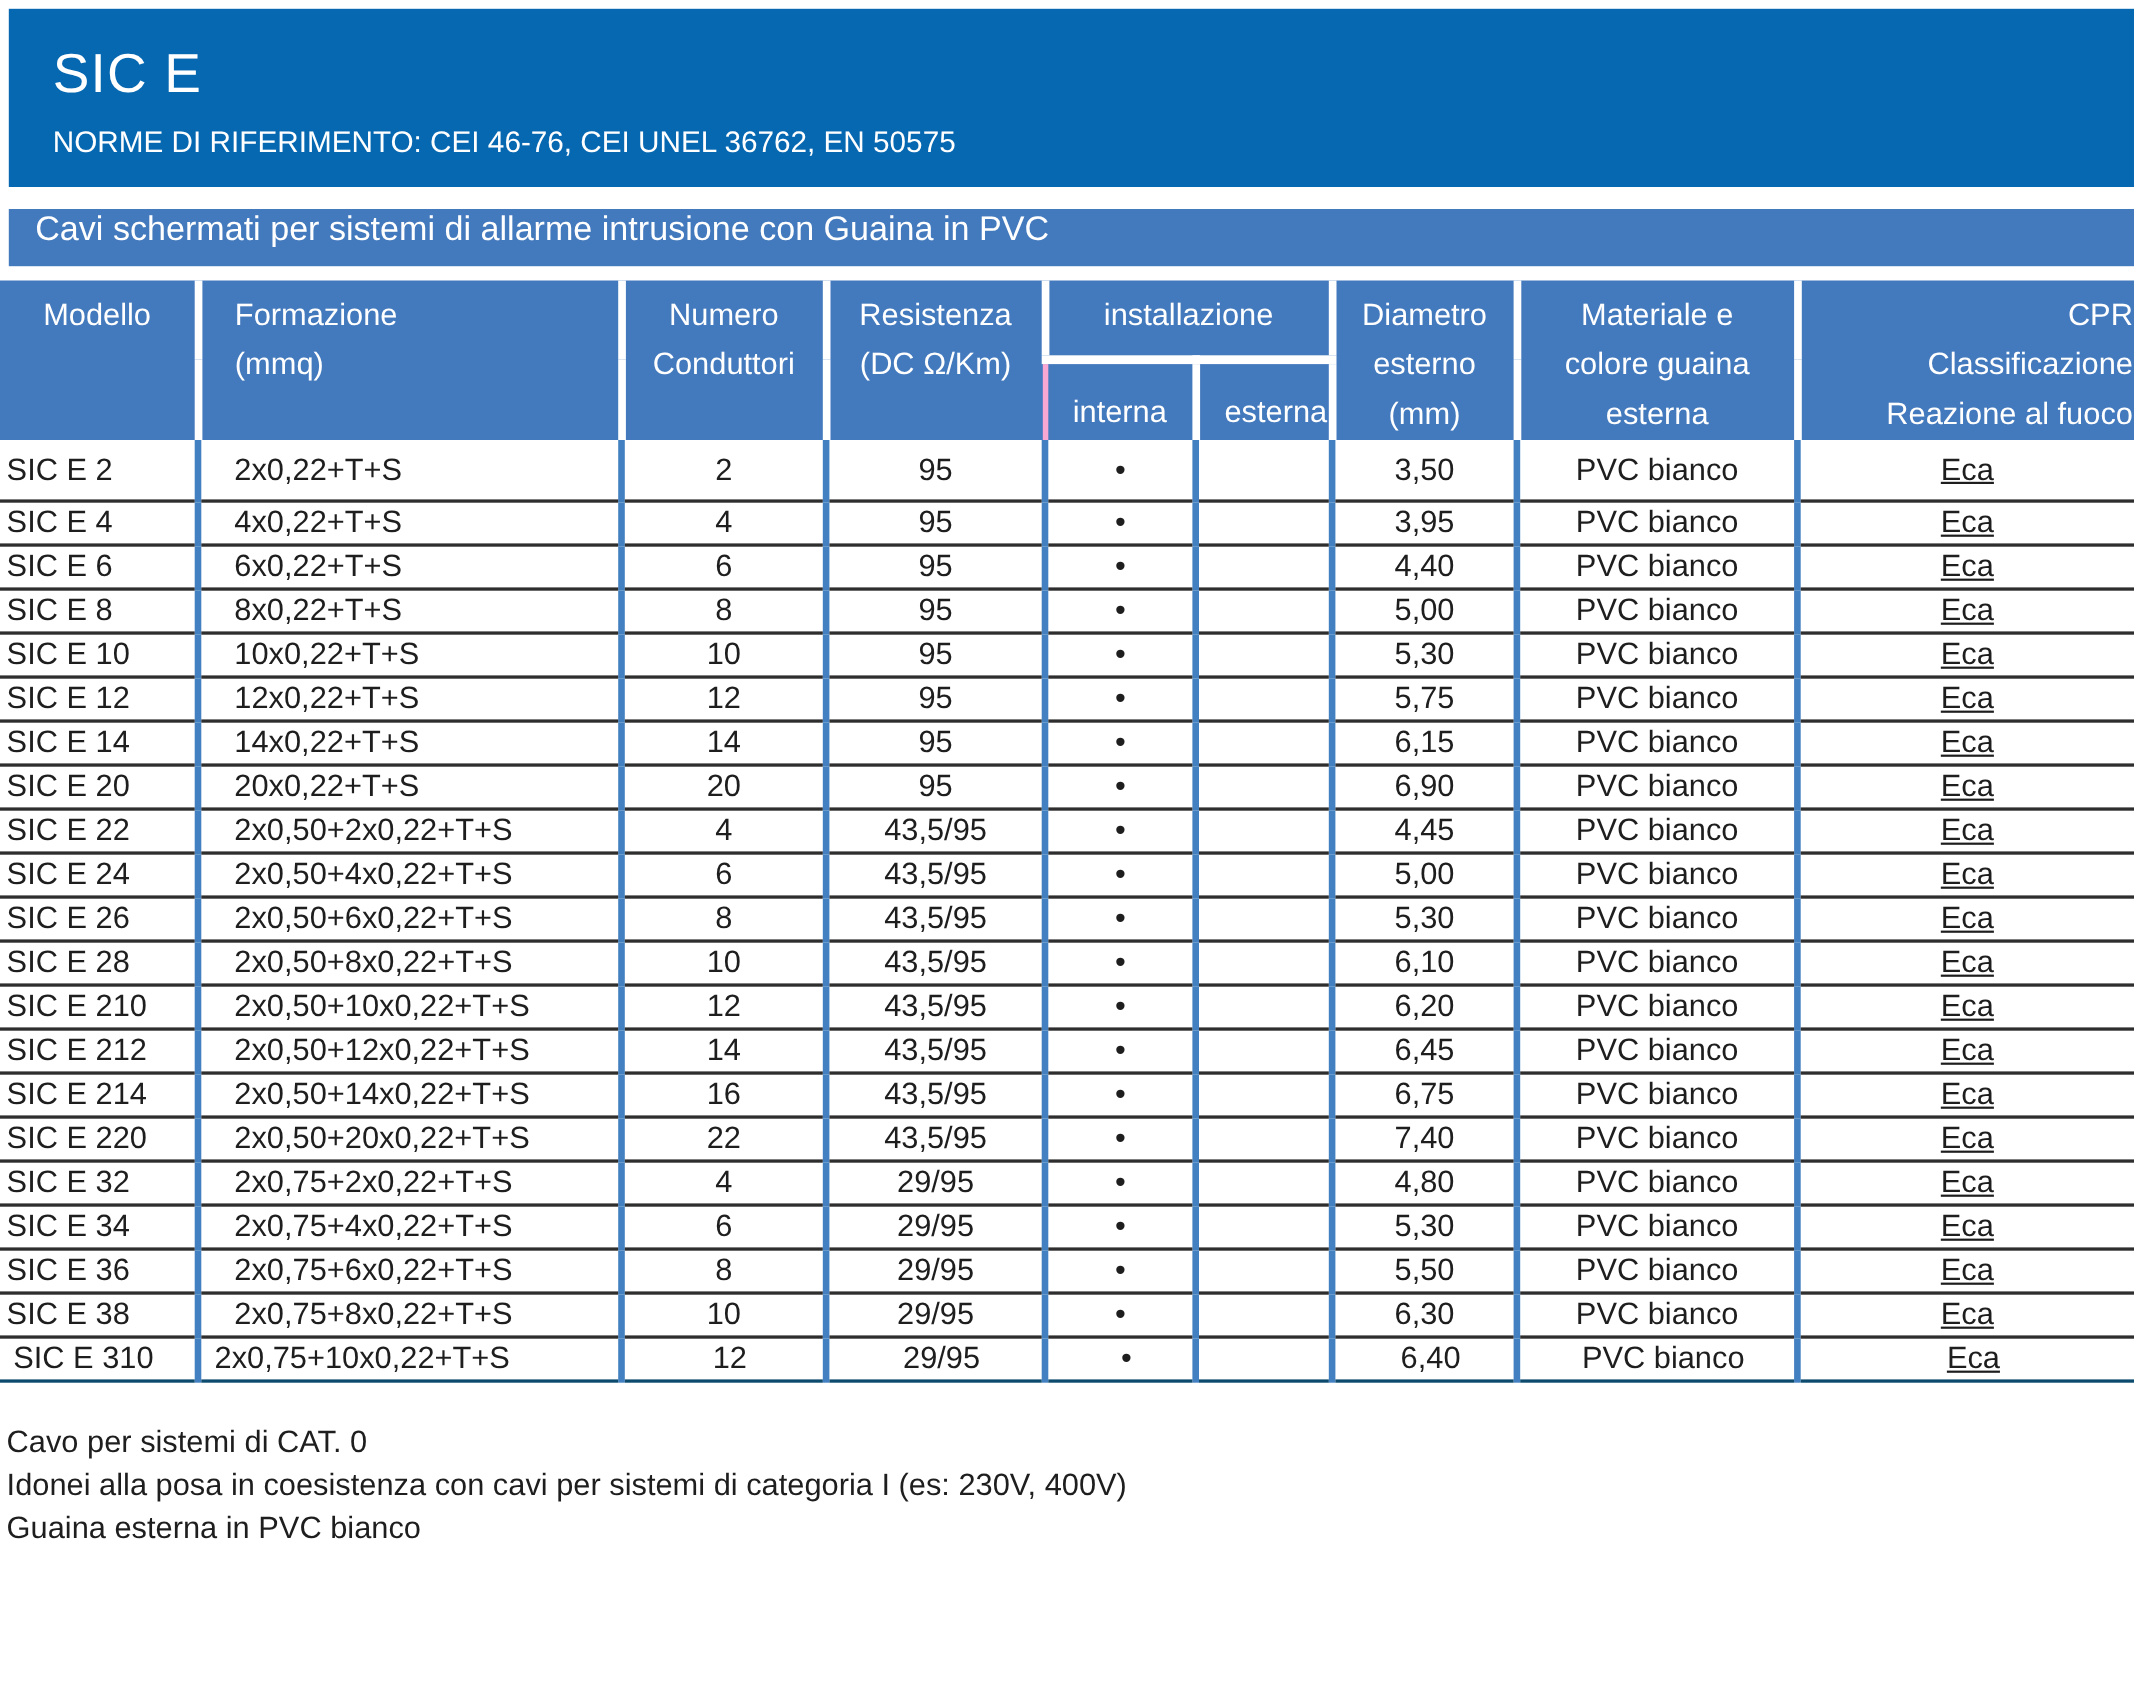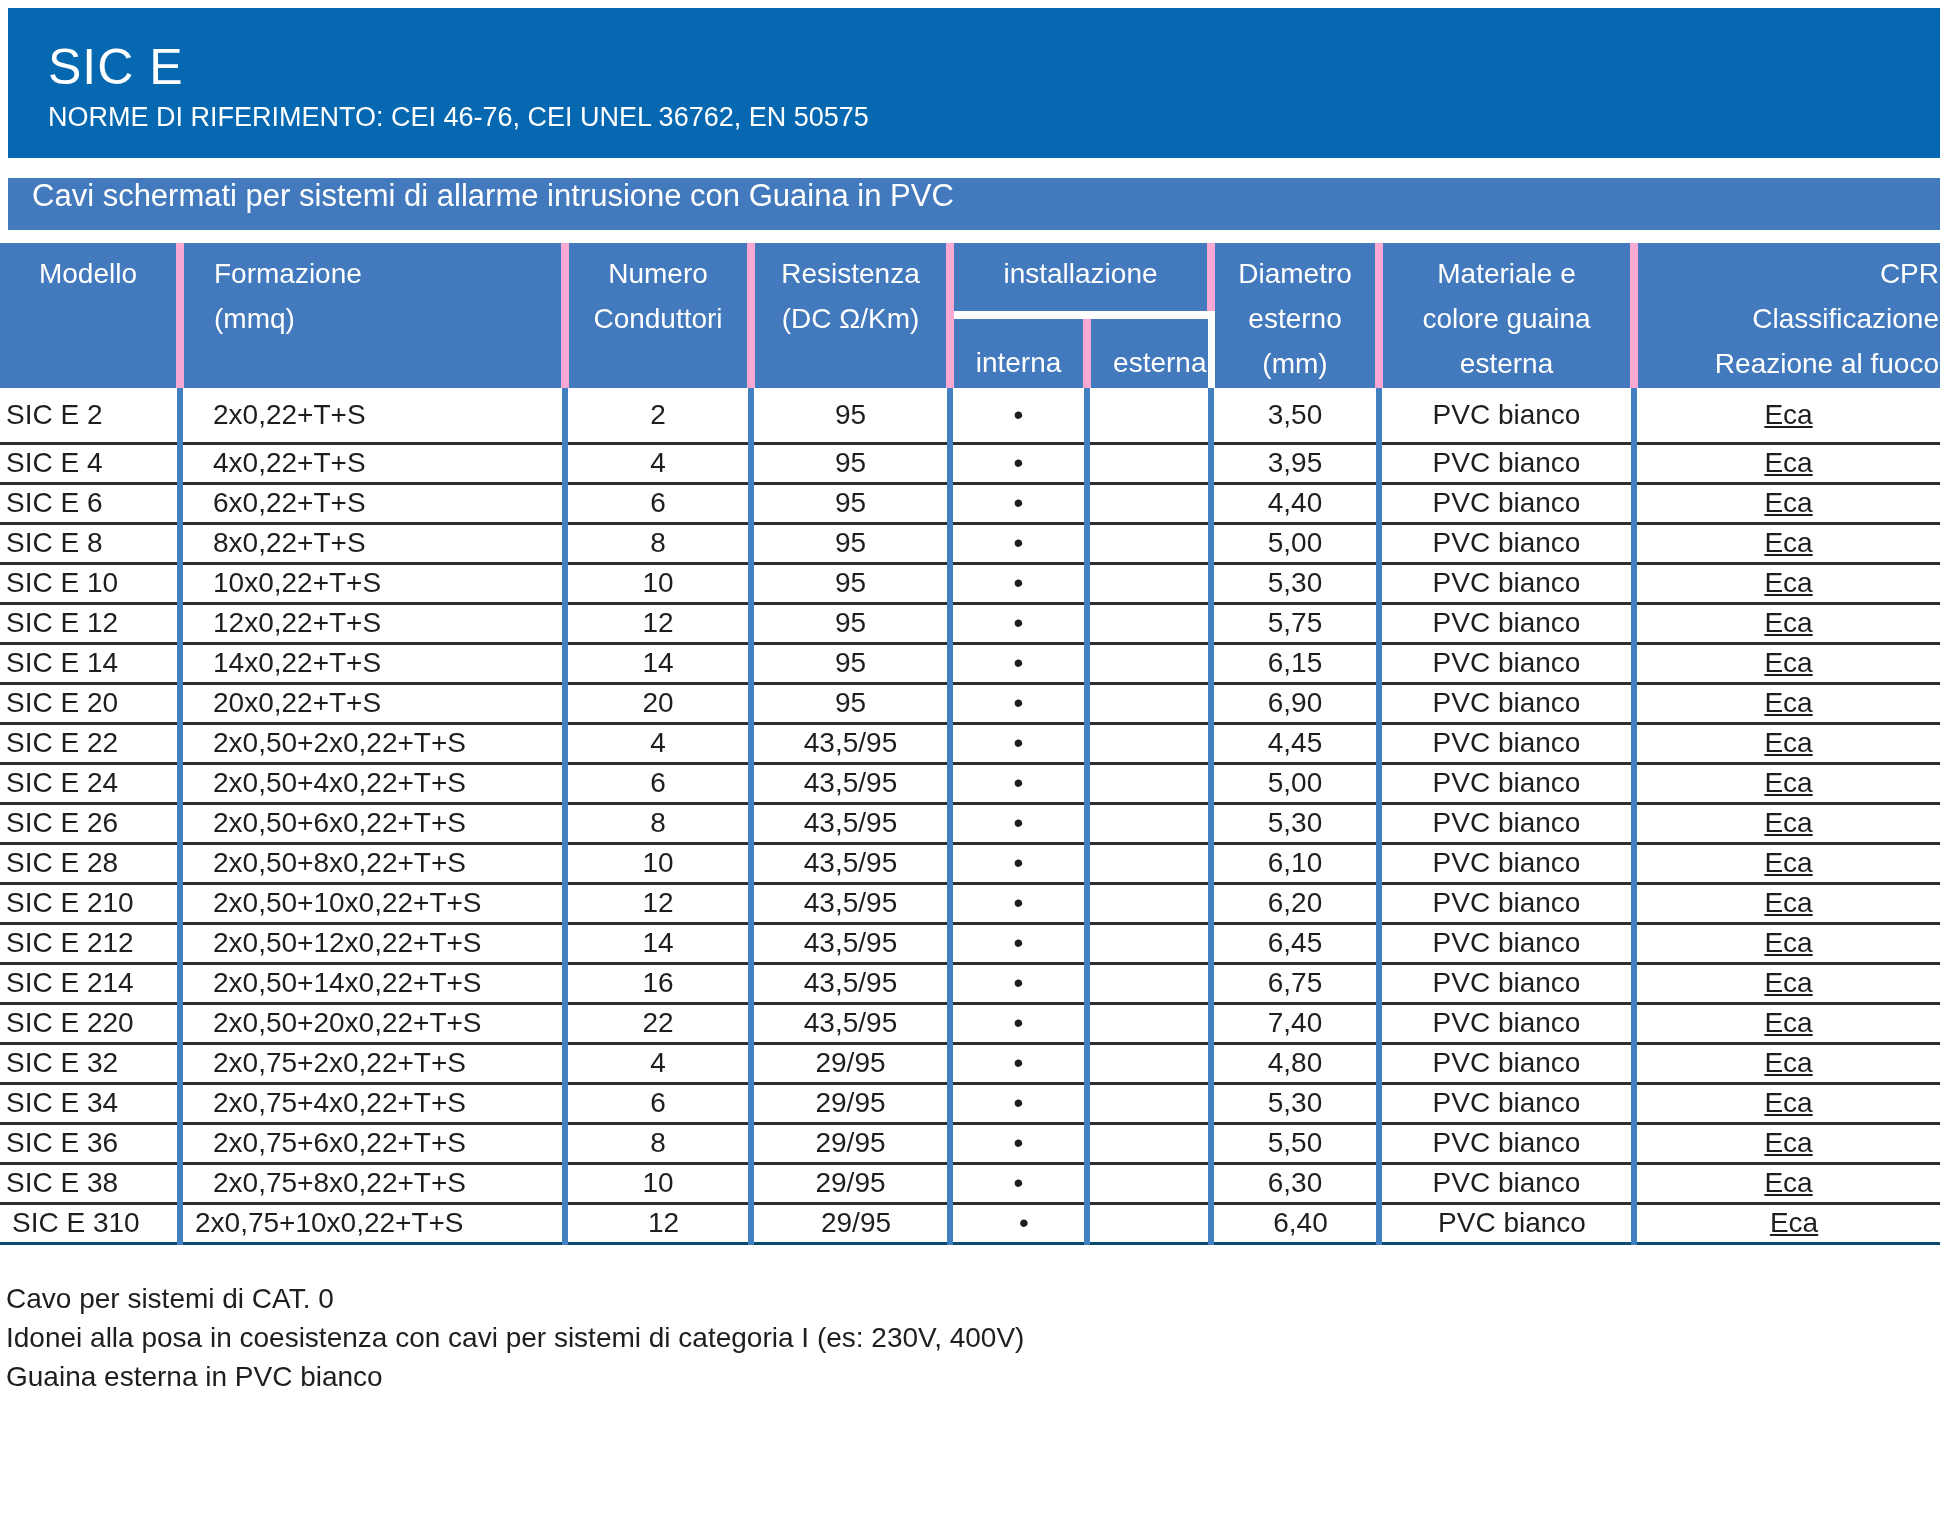--- a/index.html
+++ b/index.html
@@ -17,21 +17,21 @@
     font-family:"Liberation Sans", sans-serif;
     color:var(--text-dark);
   }
   
   .banner{
     margin:8px 7px 0 8px;
     background:var(--banner-blue);
     color:#fff;
     padding:32px 20px 26px 40px;
   }
-  .banner .product{font-size:50px;line-height:54px;letter-spacing:1px;margin-bottom:8px;}
+  .banner .product{font-size:50px;line-height:54px;letter-spacing:1px;margin-bottom:20px;}
   .banner .title{font-size:50px;line-height:54px;letter-spacing:-1px;margin-bottom:10px;}
   .banner .norms{font-size:27px;line-height:30px;}
   
   .subbanner{
     margin:20px 7px 0 8px;
     background:var(--table-blue);
     color:#fff;
     height:52px;
     display:flex;
     padding-left:24px;
@@ -48,21 +48,21 @@
     background:var(--table-blue);
     color:#fff;
     font-weight:normal;
     font-size:28px;
     line-height:45px;
     vertical-align:top;
     padding-top:8px;
     text-align:center;
     white-space:pre-line;
     border-left:7px solid #fff;
-    border-right:8px solid #f9a8d4;
+    border-right:5px solid #f9a8d4;
   }
   thead th:first-child{border-left:none;}
   thead th:last-child{border-right:none;text-align:right;}
   thead tr.tier1{height:72px;}
   thead tr.tier2{height:73px;}
   th.h-formazione{text-align:left;padding-left:30px;}
   th.h-installazione{border-bottom:8px solid #fff;}
   th.h-sub{vertical-align:bottom;padding-top:0;padding-bottom:8px;line-height:34px;}
   tbody td{
     font-size:28px;

